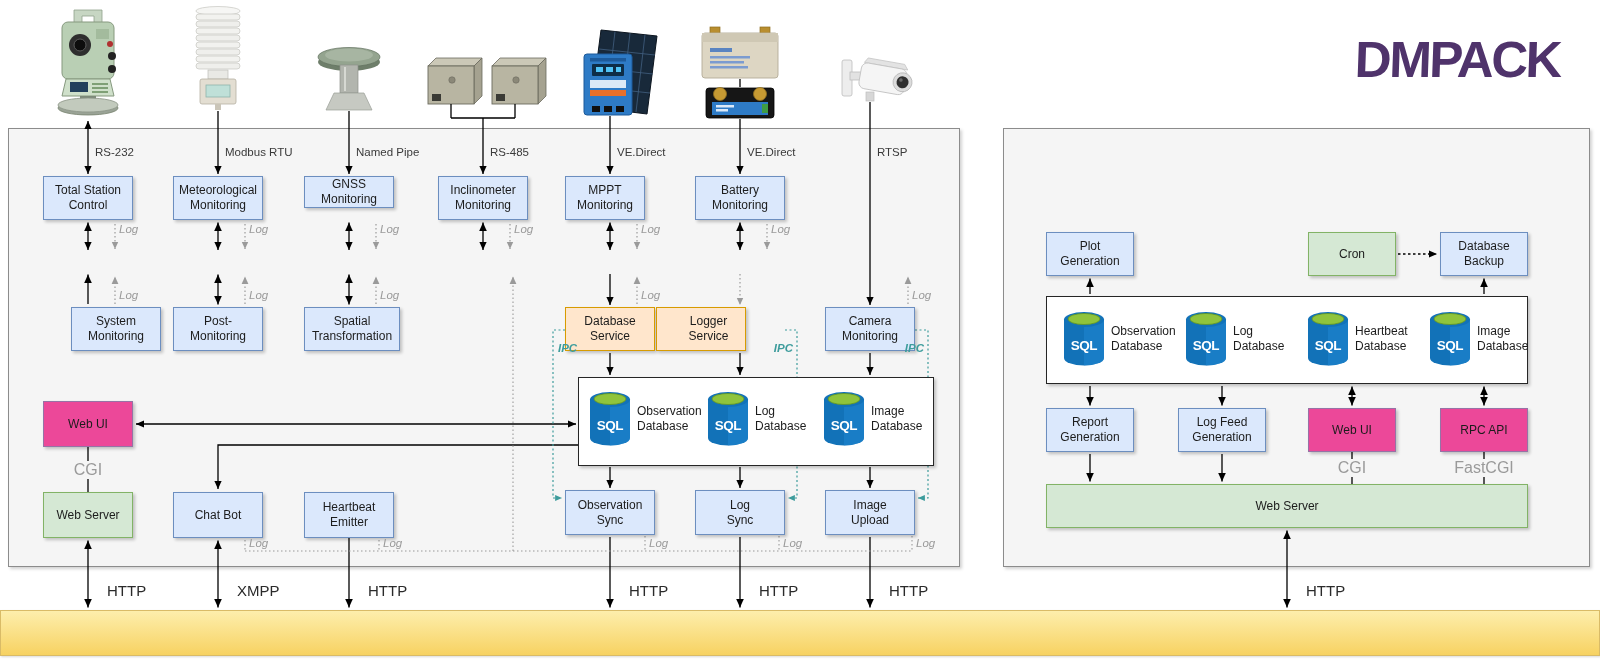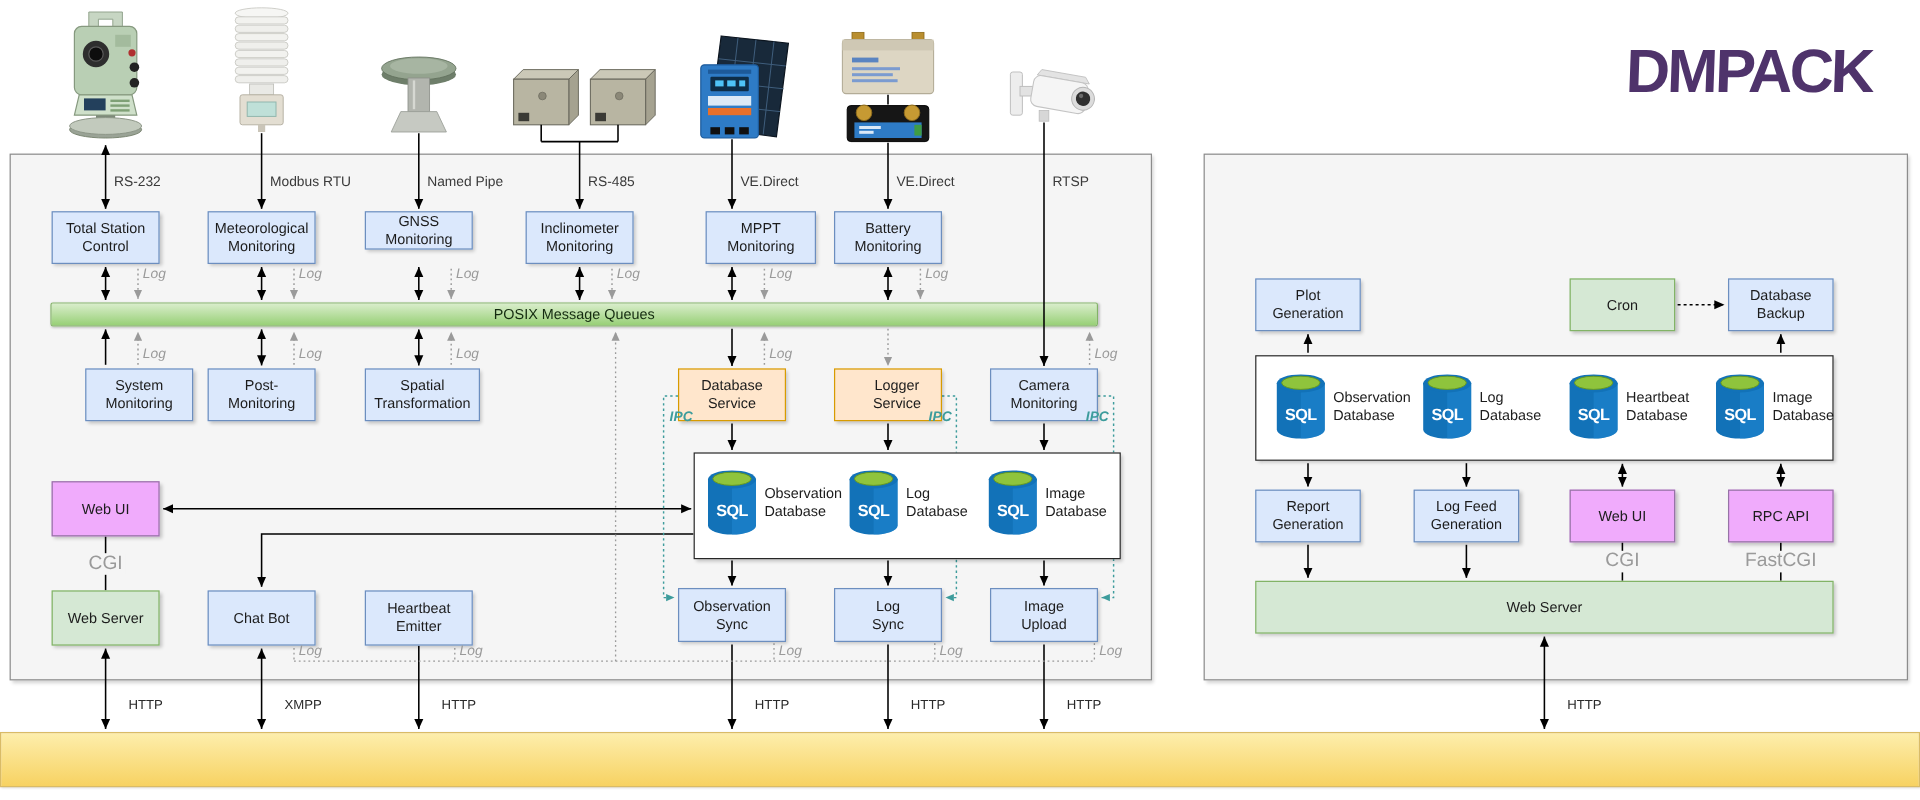--- a/index.html
+++ b/index.html
@@ -8,41 +8,41 @@
   .region{position:absolute;background:#f5f5f5;border:1px solid #8c8c8c;
           box-shadow:2px 2px 3px rgba(0,0,0,0.18);}
   .region-label{position:absolute;font-size:13.5px;font-weight:bold;color:#111;}
   .node{position:absolute;display:flex;align-items:center;justify-content:center;
         font-size:12px;line-height:1.25;color:#1c1c1c;text-align:center;
         white-space:pre-line;border:1px solid;box-shadow:2px 2px 3px rgba(0,0,0,0.22);
         box-sizing:border-box;}
   .blue{background:#dbe8fc;border-color:#6c8ebf;}
   .orange{background:#ffe6cc;border-color:#d79b00;}
   .green{background:#d5e8d4;border-color:#82b366;}
-  .purple{background:#f0abfc;border-color:#9673a6;}
+  .purple{background:#ec4899;border-color:#9673a6;}
   .whitebox{position:absolute;background:#ffffff;border:1px solid #262626;
             box-shadow:2px 2px 3px rgba(0,0,0,0.22);box-sizing:border-box;}
   .bar-posix{position:absolute;left:42px;top:252px;width:873px;height:20px;
              background:linear-gradient(#d9edcb,#98d077);border:1px solid #82b366;
              border-radius:2px;display:flex;align-items:center;justify-content:center;
              font-size:12px;color:#142b10;box-shadow:1px 1px 2px rgba(0,0,0,0.2);box-sizing:border-box;}
   .bar-internet{position:absolute;left:0;top:610px;width:1600px;height:46px;
                 background:linear-gradient(#fdeeac,#f7d262);border:1px solid #d9bb67;
                 box-sizing:border-box;box-shadow:1px 1px 2px rgba(0,0,0,0.15);}
   .internet-label{position:absolute;left:787px;top:625px;transform:translateX(-50%);
                   font-weight:bold;font-size:13px;color:#1c1c1c;}
   #wires{position:absolute;left:0;top:0;z-index:3;}
   .region{z-index:1;} .bar-posix,.bar-internet{z-index:2;}
   .node,.whitebox{z-index:4;}
   .elabel{position:absolute;z-index:5;font-size:11.5px;color:#3a3a3a;}
   .loglbl{position:absolute;z-index:5;font-size:11.5px;font-style:italic;color:#9a9a9a;}
   .ipclbl{position:absolute;z-index:5;font-size:11.5px;font-style:italic;color:#3d9c9c;font-weight:bold;}
   .cgilbl{position:absolute;z-index:5;font-size:16px;color:#9a9a9a;
           transform:translate(-50%,-50%);background:#f5f5f5;padding:0 3px;}
-  .httplbl{position:absolute;z-index:5;font-size:11px;color:#2a2a2a;padding-left:12px;}
+  .httplbl{position:absolute;z-index:5;font-size:15px;color:#2a2a2a;padding-left:12px;}
   .dbitem{position:absolute;z-index:5;display:flex;align-items:center;gap:5px;}
   .cylwrap{position:relative;width:44px;height:56px;flex:0 0 auto;}
   .cylwrap svg{position:absolute;left:0;top:0;}
   .sqltxt{position:absolute;left:0;right:0;top:27px;text-align:center;color:#fff;
           font-weight:800;font-size:13.5px;letter-spacing:-0.5px;z-index:2;}
   .dblabel{font-size:12px;line-height:1.25;color:#1c1c1c;white-space:pre-line;}
   .logo{position:absolute;left:1296px;top:36px;width:264px;text-align:right;z-index:5;}
   .logo-title{font-size:51px;font-weight:900;letter-spacing:-2.5px;line-height:0.95;
               color:#4f336b;transform:skewX(-2deg);}
   .logo-sub{font-size:13.2px;font-weight:bold;color:#9b9b9b;letter-spacing:0.4px;margin-top:2px;}
@@ -50,23 +50,20 @@
 </head>
 <body>
 
 <div id="canvas">
 
   <div class="region" style="left:8px;top:128px;width:950px;height:437px;"></div>
   <div class="region" style="left:1003px;top:128px;width:585px;height:437px;"></div>
   <div class="region-label" style="left:18px;top:138px;">Client</div>
   <div class="region-label" style="left:1014px;top:138px;">Server</div>
 
-  <div class="bar-posix">
-    <span>POSIX Message Queues</span>
-  </div>
   <div class="bar-internet"></div>
   <div class="internet-label">Internet</div>
 
   <svg id="wires" width="1600" height="667" viewBox="0 0 1600 667">
     <defs>
       <marker id="mB" markerWidth="10" markerHeight="10" refX="8.4" refY="5" orient="auto-start-reverse" markerUnits="userSpaceOnUse">
         <path d="M0,1.2 L8.5,5 L0,8.8 z" fill="#000"></path>
       </marker>
       <marker id="mG" markerWidth="9" markerHeight="10" refX="7.4" refY="5" orient="auto-start-reverse" markerUnits="userSpaceOnUse">
         <path d="M0,1.6 L7.5,5 L0,8.4 z" fill="#9a9a9a"></path>
@@ -270,34 +267,34 @@
   </svg>
 
   <div class="node blue" style="left:43px;top:176px;width:90px;height:44px;">Total Station
 Control</div>
   <div class="node blue" style="left:173px;top:176px;width:90px;height:44px;">Meteorological
 Monitoring</div>
   <div class="node blue" style="left:304px;top:176px;width:90px;height:32px;">GNSS
 Monitoring</div>
   <div class="node blue" style="left:438px;top:176px;width:90px;height:44px;">Inclinometer
 Monitoring</div>
-  <div class="node blue" style="left:588px;top:176px;width:92px;height:44px;">MPPT
+  <div class="node blue" style="left:565px;top:176px;width:80px;height:44px;">MPPT
 Monitoring</div>
   <div class="node blue" style="left:695px;top:176px;width:90px;height:44px;">Battery
 Monitoring</div>
 
   <div class="node blue" style="left:43px;top:307px;width:90px;height:44px;margin-left:28px;">System
 Monitoring</div>
   <div class="node blue" style="left:173px;top:307px;width:90px;height:44px;">Post-
 Monitoring</div>
   <div class="node blue" style="left:304px;top:307px;width:96px;height:44px;">Spatial
 Transformation</div>
   <div class="node orange" style="left:565px;top:307px;width:90px;height:44px;">Database
 Service</div>
-  <div class="node orange" style="left:695px;top:307px;width:90px;height:44px;padding-left:15px;">Logger
+  <div class="node orange" style="left:656px;top:307px;width:90px;height:44px;padding-left:15px;">Logger
 Service</div>
   <div class="node blue" style="left:825px;top:307px;width:90px;height:44px;">Camera
 Monitoring</div>
 
   <div class="node purple" style="left:43px;top:401px;width:90px;height:46px;">Web UI</div>
   <div class="node green" style="left:43px;top:492px;width:90px;height:46px;">Web Server</div>
   <div class="node blue" style="left:173px;top:492px;width:90px;height:46px;">Chat Bot</div>
   <div class="node blue" style="left:304px;top:492px;width:90px;height:46px;">Heartbeat
 Emitter</div>
   <div class="node blue" style="left:565px;top:490px;width:90px;height:45px;">Observation

